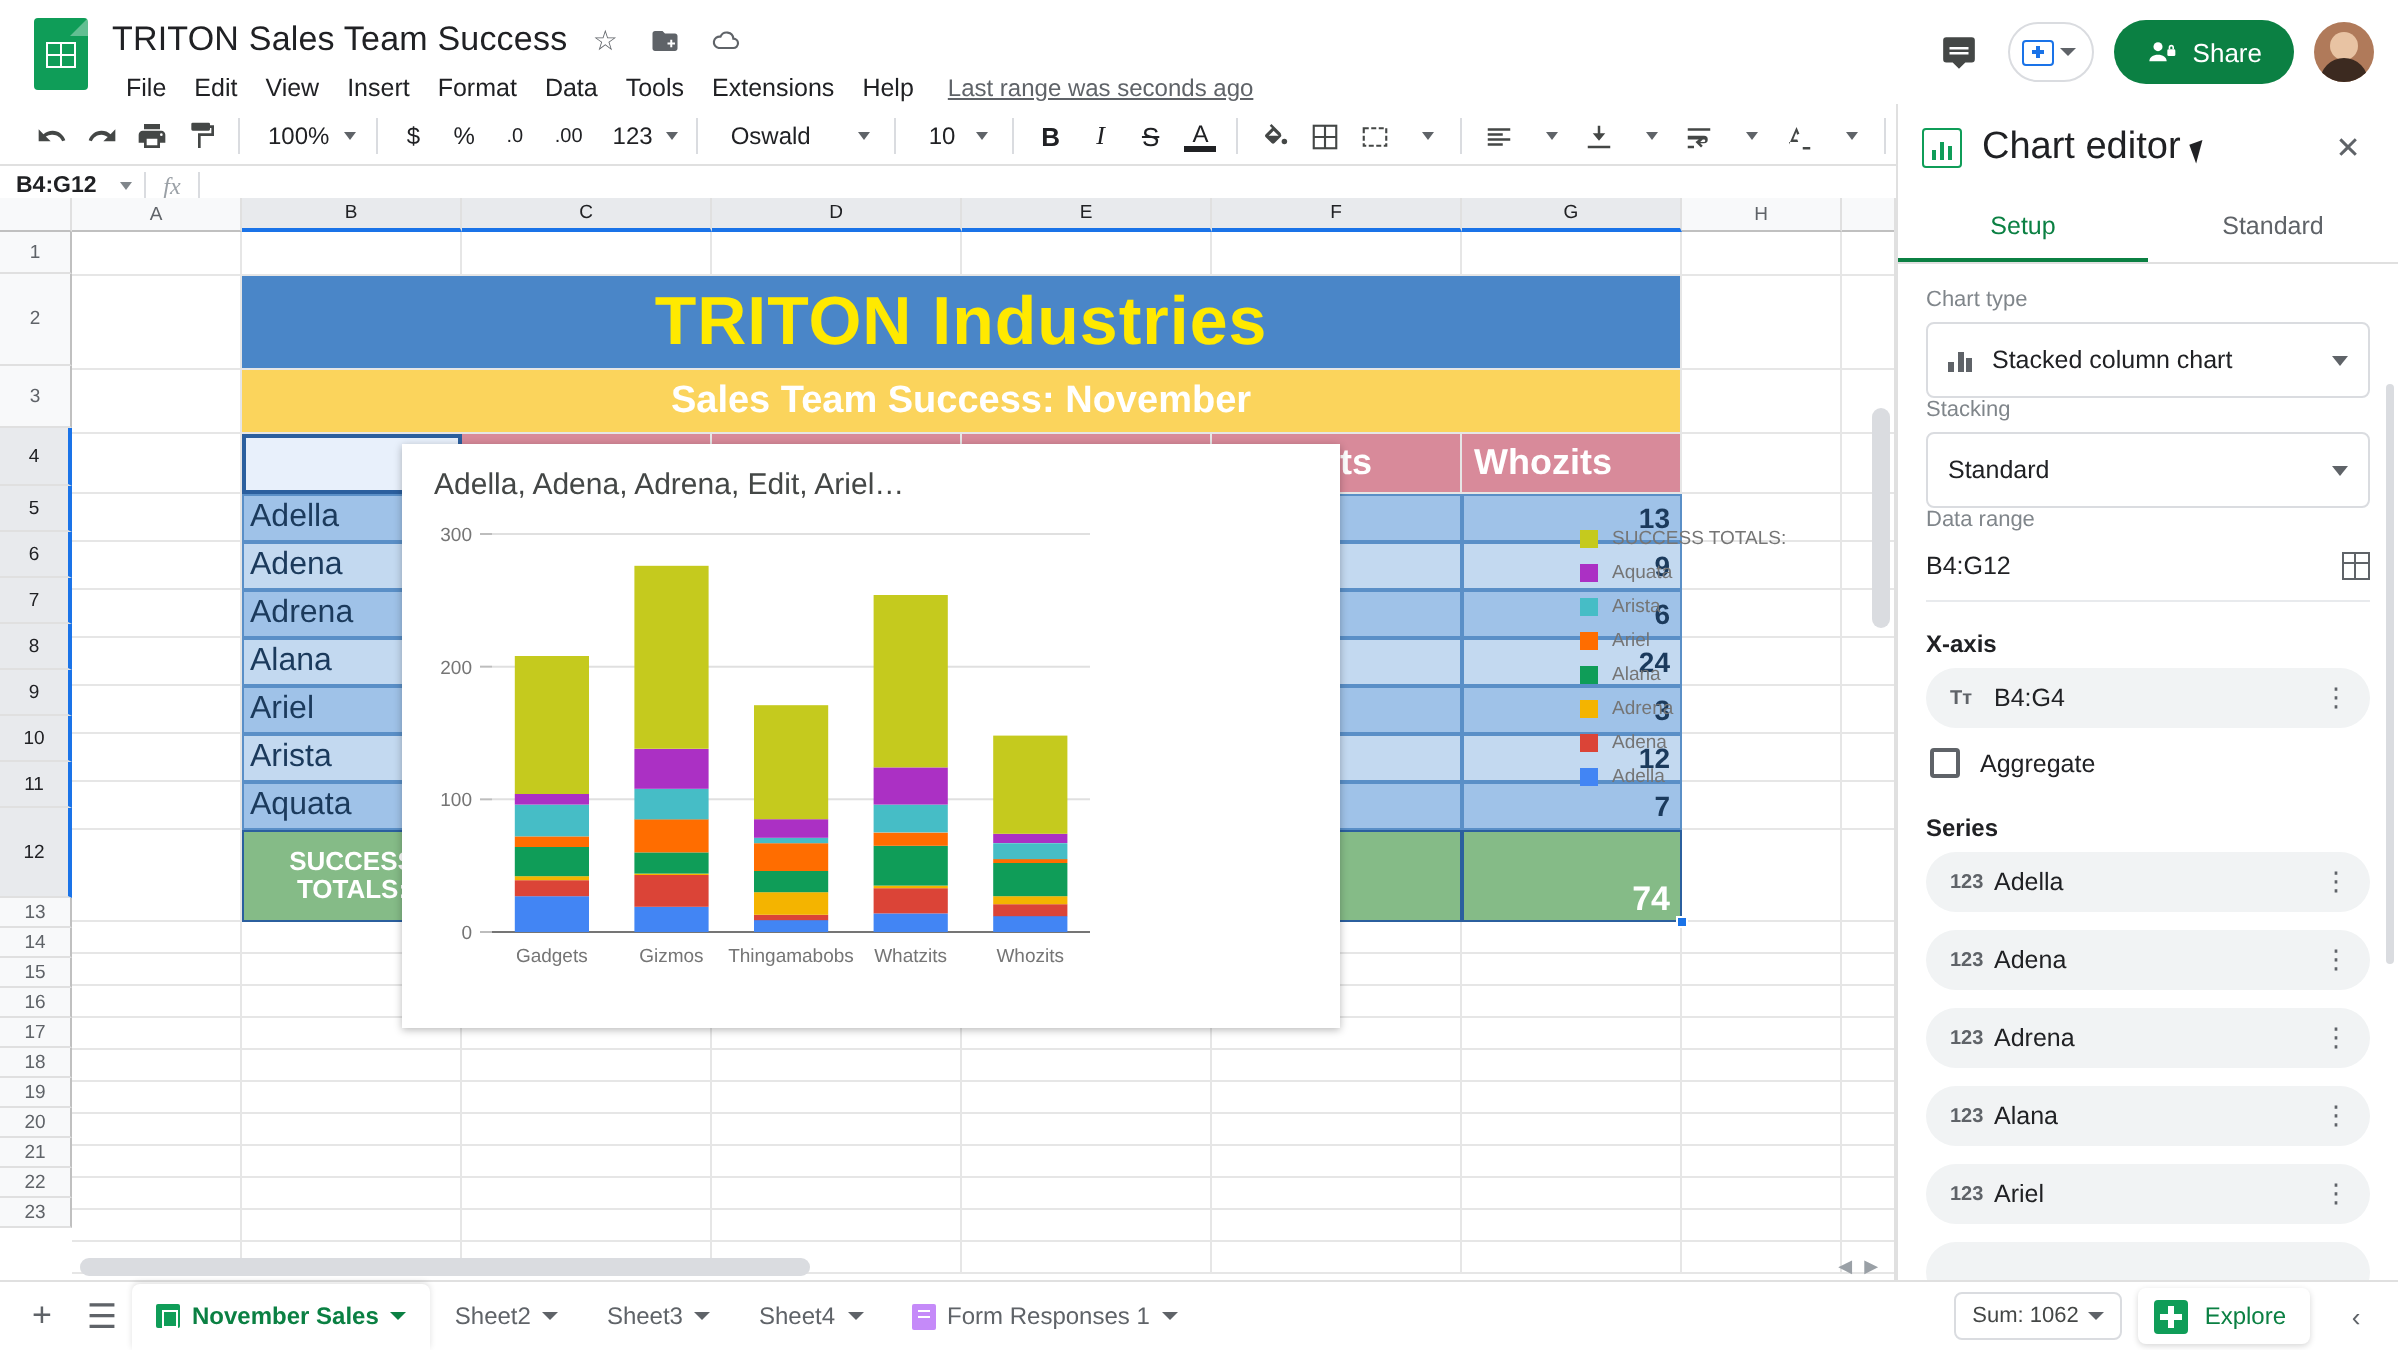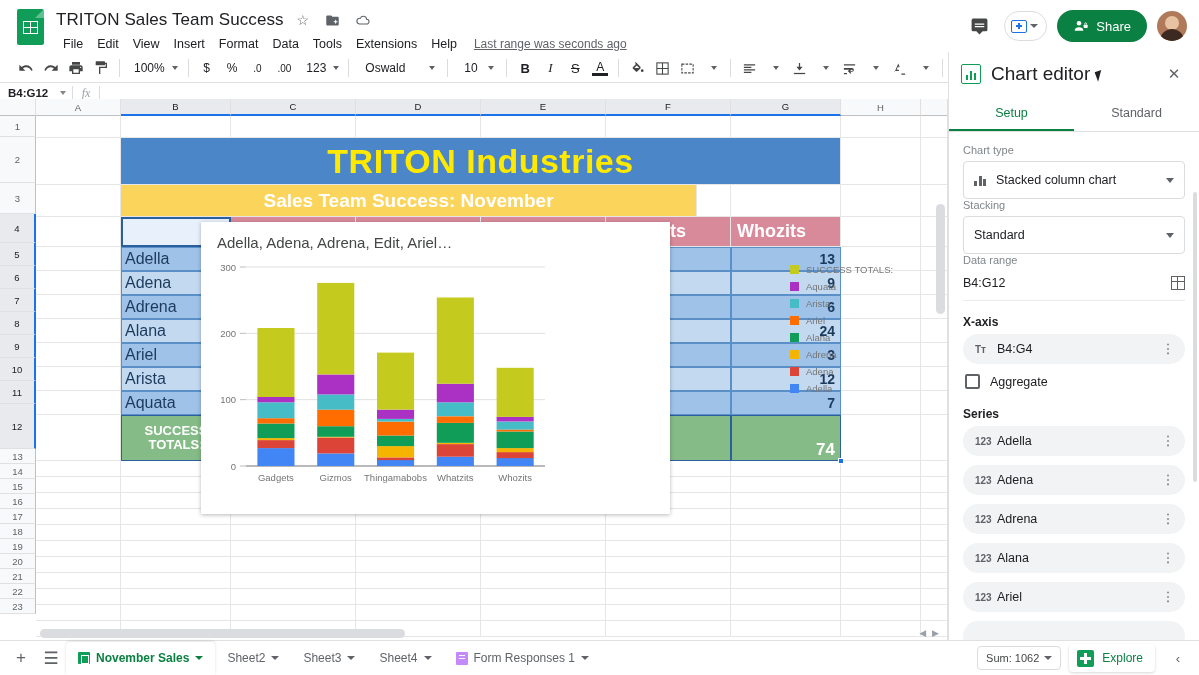--- a/index.html
+++ b/index.html
@@ -621,21 +621,21 @@
         <div class="cell " style="left: 0px; top: 505px; width: 85px; height: 16px;"></div>
         <div class="cell " style="left: 85px; top: 505px; width: 110px; height: 16px;"></div>
         <div class="cell " style="left: 195px; top: 505px; width: 125px; height: 16px;"></div>
         <div class="cell " style="left: 320px; top: 505px; width: 125px; height: 16px;"></div>
         <div class="cell " style="left: 445px; top: 505px; width: 125px; height: 16px;"></div>
         <div class="cell " style="left: 570px; top: 505px; width: 125px; height: 16px;"></div>
         <div class="cell " style="left: 695px; top: 505px; width: 110px; height: 16px;"></div>
         <div class="cell " style="left: 805px; top: 505px; width: 80px; height: 16px;"></div>
         <div class="cell " style="left: 885px; top: 505px; width: 80px; height: 16px;"></div>
         <div class="cell banner-blue" style="left: 85px; top: 22px; width: 720px; height: 47px;">TRITON Industries</div>
-        <div class="cell banner-yellow" style="left: 85px; top: 69px; width: 576px; height: 32px;">Sales Team Success: November</div>
+        <div class="cell banner-yellow" style="left: 85px; top: 69px; width: 720px; height: 32px;">Sales Team Success: November</div>
         <div class="cell hdr-blank" style="left: 85px; top: 101px; width: 110px; height: 30px;"></div>
         <div class="cell hdr-pink" style="left: 195px; top: 101px; width: 125px; height: 30px;">Gadgets</div>
         <div class="cell hdr-pink" style="left: 320px; top: 101px; width: 125px; height: 30px;">Gizmos</div>
         <div class="cell hdr-pink" style="left: 445px; top: 101px; width: 125px; height: 30px;">Thingamabobs</div>
         <div class="cell hdr-pink" style="left: 570px; top: 101px; width: 125px; height: 30px;">Whatzits</div>
         <div class="cell hdr-pink" style="left: 695px; top: 101px; width: 110px; height: 30px;">Whozits</div>
         <div class="cell name-cell nb-dark" style="left: 85px; top: 131px; width: 110px; height: 24px;">Adella</div>
         <div class="cell val-cell nb-dark" style="left: 195px; top: 131px; width: 125px; height: 24px;"></div>
         <div class="cell val-cell nb-dark" style="left: 320px; top: 131px; width: 125px; height: 24px;"></div>
         <div class="cell val-cell nb-dark" style="left: 445px; top: 131px; width: 125px; height: 24px;"></div>

